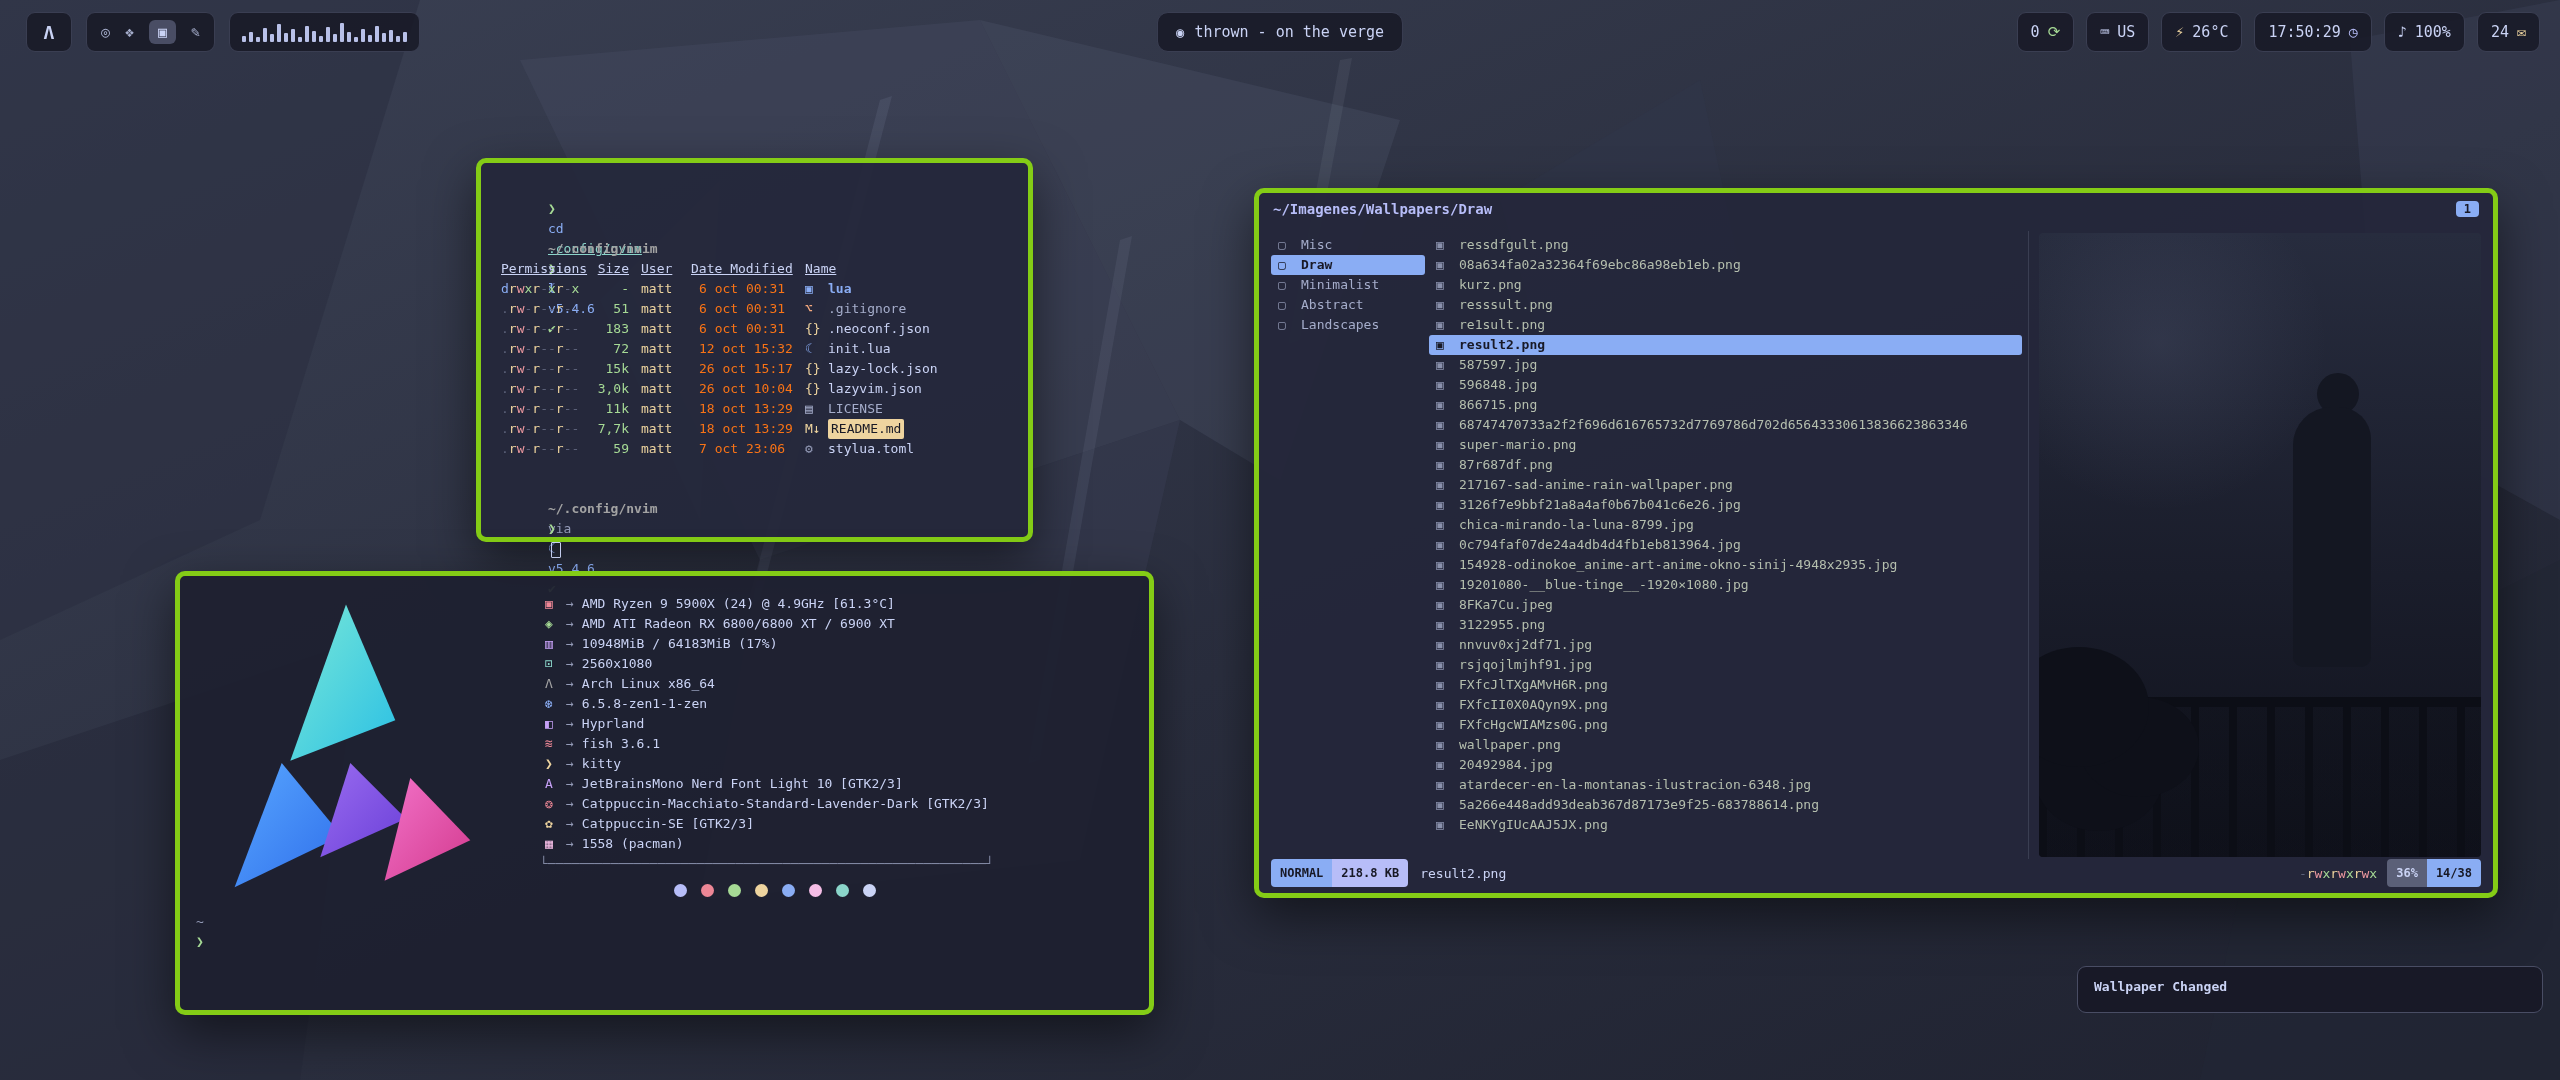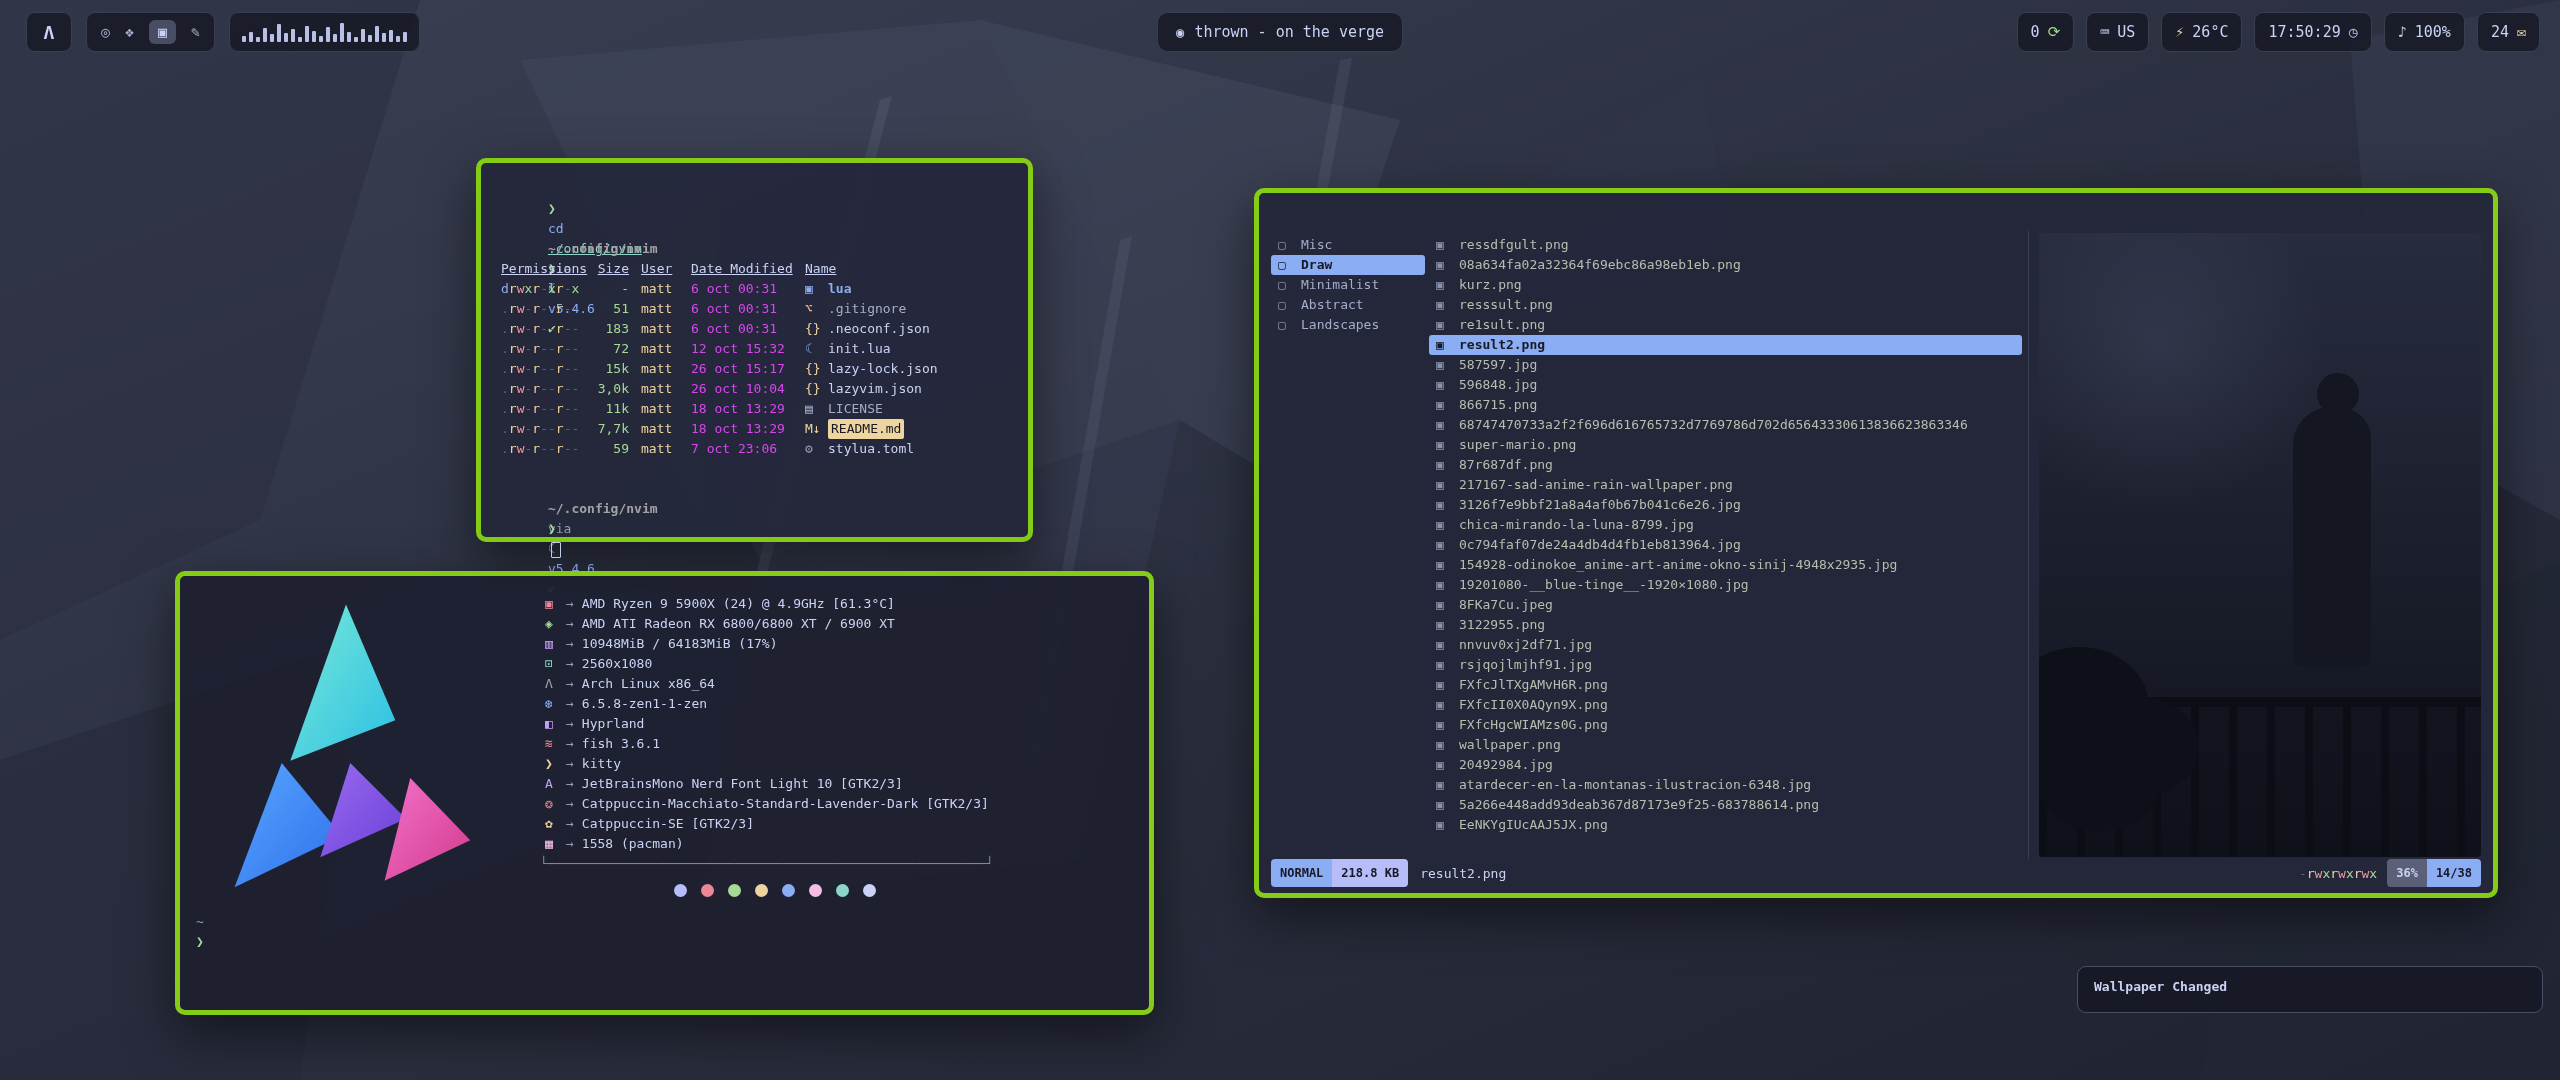--- a/index.html
+++ b/index.html
@@ -40,21 +40,21 @@
         box-shadow:0 18px 50px rgba(0,0,0,.5);box-sizing:border-box;z-index:3;}
   .tl{height:20px;line-height:20px;font-size:13px;white-space:pre;}
   .term1{left:476px;top:158px;width:557px;height:384px;padding:16px 20px;}
   .u{text-decoration:underline;}
   .lshead,.lsrow{display:grid;grid-template-columns:88px 52px 50px 114px 1fr;height:20px;
                  line-height:20px;font-size:13px;align-items:center;}
   .lshead span{text-decoration:underline;color:#cad3f5;}
   .c-size{text-align:right;padding-right:12px;}
   .lsrow .c-size{color:#a6da95;}
   .lsrow .c-user{color:#eed49f;}
-  .lsrow .c-date{color:#d946ef;}
+  .lsrow .c-date{color:#f97316;margin-left:8px;}
   .c-name{display:flex;gap:7px;align-items:center;}
   .fico{width:16px;display:inline-block;}
   .cursor{display:inline-block;width:8px;height:14px;border:1.5px solid #cad3f5;
           vertical-align:middle;margin-left:3px;border-radius:1px;}
 
   
   .term2{left:175px;top:571px;width:979px;height:444px;padding:14px 16px;background:rgba(30,32,48,.94);}
   .fetchflex{display:flex;gap:44px;}
   .logobox{width:300px;display:flex;justify-content:center;padding-top:8px;}
   .fetchcol{flex:1;padding-top:4px;}
@@ -511,20 +511,24 @@
           </div>
       </div>
     </div>
     <div class="fprompt">
       <div class="tl sub">~</div>
       <div class="tl green">❯</div>
     </div>
   </div>
 
   <div class="twin fm">
+    <div class="fm-head">
+      <span class="fm-path">~/Imagenes/Wallpapers/Draw</span>
+      <span class="tabbadge">1</span>
+    </div>
     <div class="fm-body">
       <div class="fm-side">
 
           <div class="srow">
             <span class="fico">▢</span>
             <span>Misc</span>
           </div>
 
           <div class="srow sel">
             <span class="fico">▢</span>

